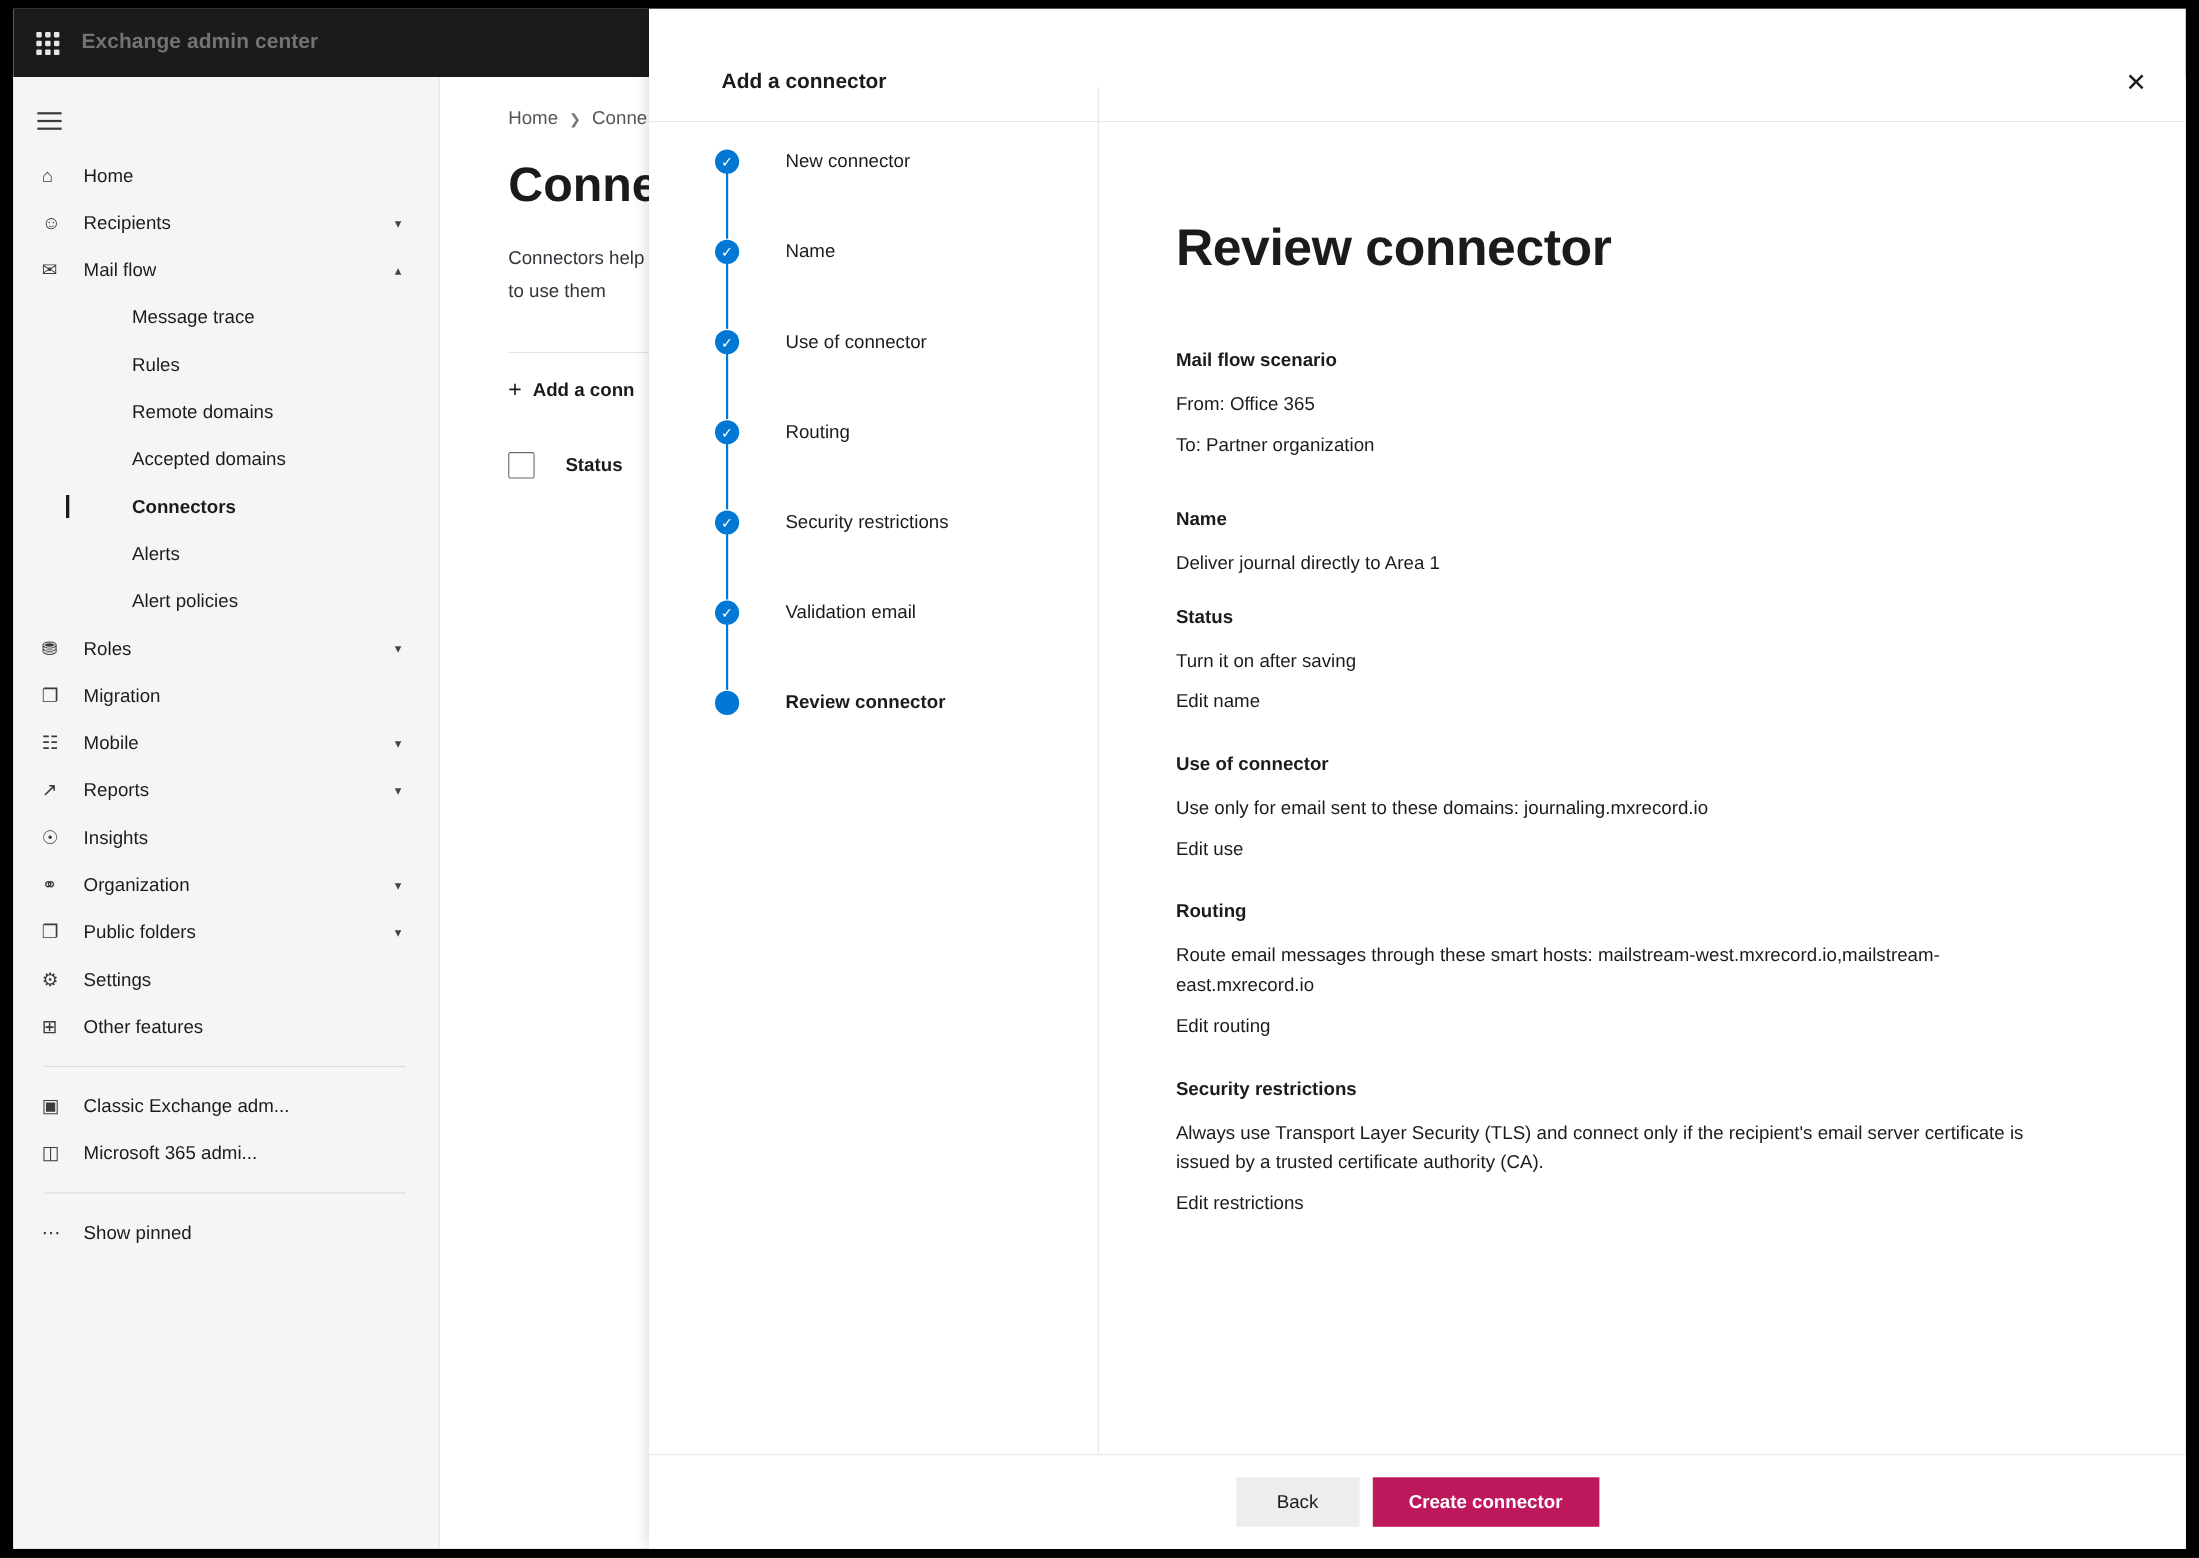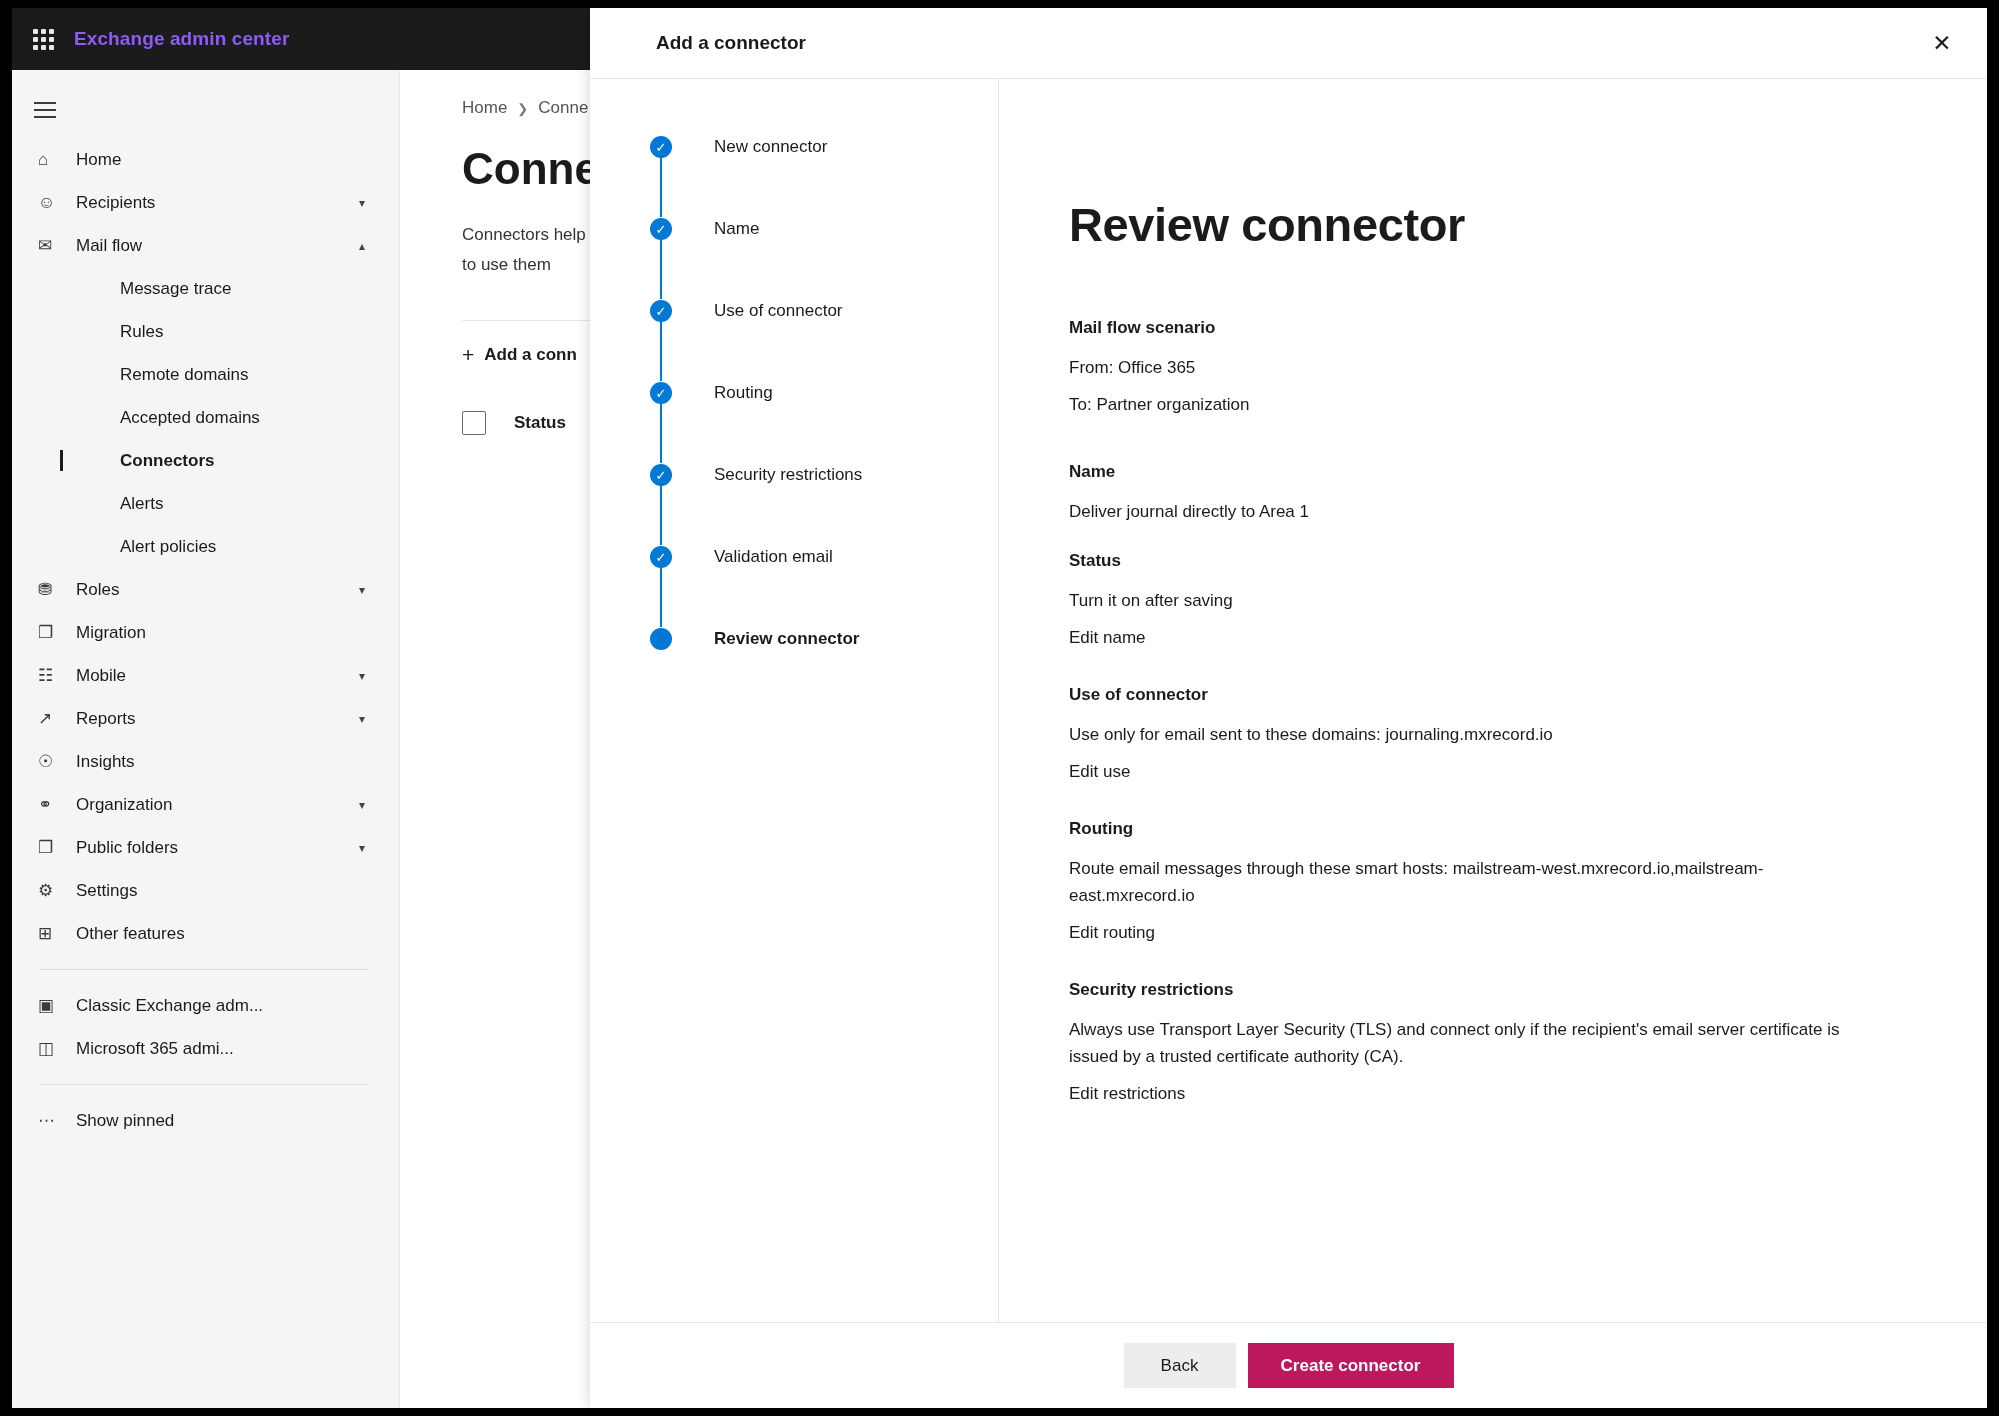--- a/index.html
+++ b/index.html
@@ -46,21 +46,21 @@
     grid-template-columns: repeat(3, 5px);
     grid-template-rows: repeat(3, 5px);
     gap: 3px;
   }
   .waffle-grid i {
     display: block; width: 5px; height: 5px; background: #e6e6e6; border-radius: 1px;
   }
   .eac-title {
     font-size: 19px;
     font-weight: 600;
-    color: #8b5cf6;
+    color: #737373;
     letter-spacing: .1px;
   }
   .eac-sidebar {
     position: absolute;
     left: 0; top: 62px;
     width: 387px;
     height: 1338px;
     background: #f5f5f5;
     border-right: 1px solid #e8e8e8;
   }
@@ -176,20 +176,21 @@
     background: #ffffff;
     box-shadow: 0 0 14px rgba(0,0,0,0.18);
     overflow: hidden;
   }
   .dlg-header {
     height: 70px;
     display: flex;
     align-items: center;
     border-bottom: 1px solid #e6e6e6;
     position: relative;
+    margin-top: 32px;
   }
   .dlg-title {
     margin-left: 66px;
     font-size: 19px;
     font-weight: 600;
     color: #1b1b1b;
   }
   .dlg-close {
     position: absolute;
     right: 26px; top: 16px;

